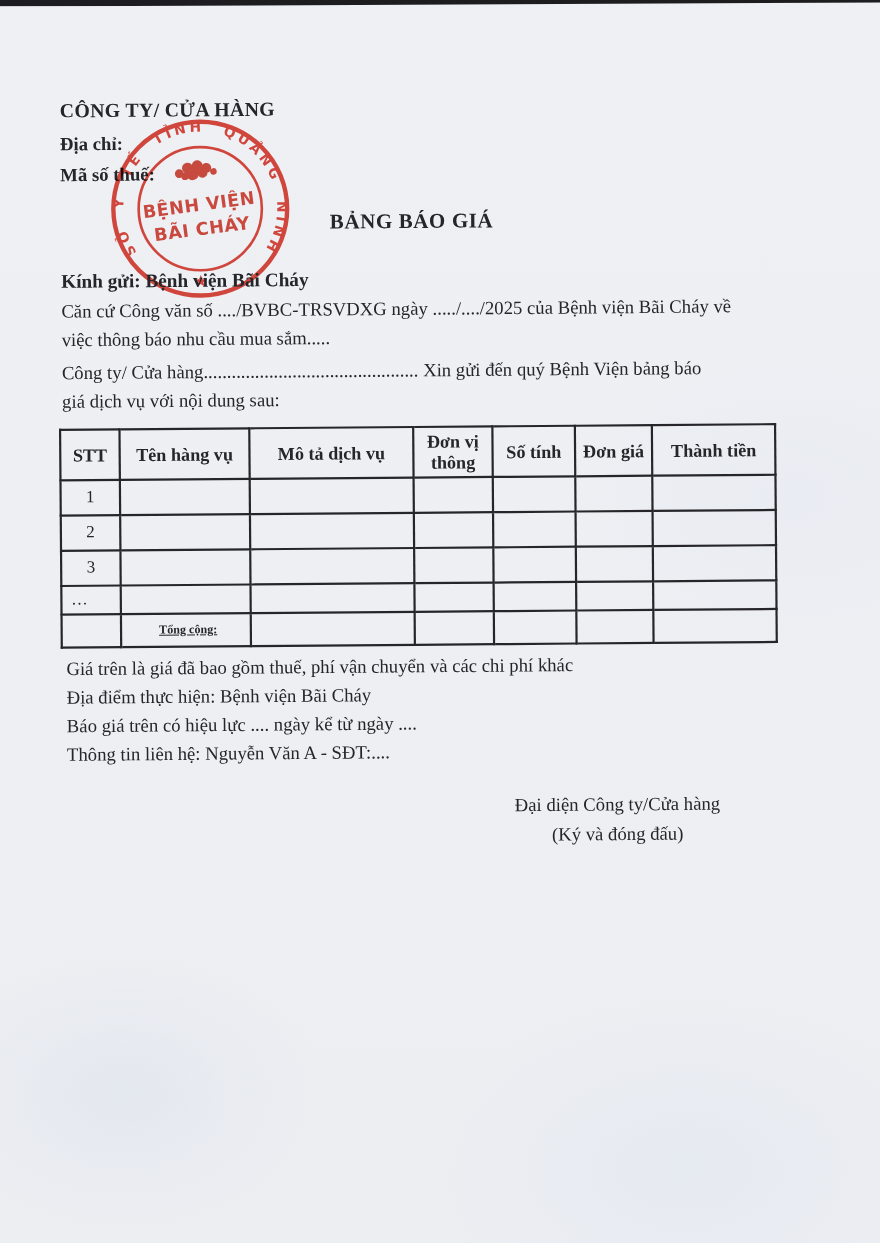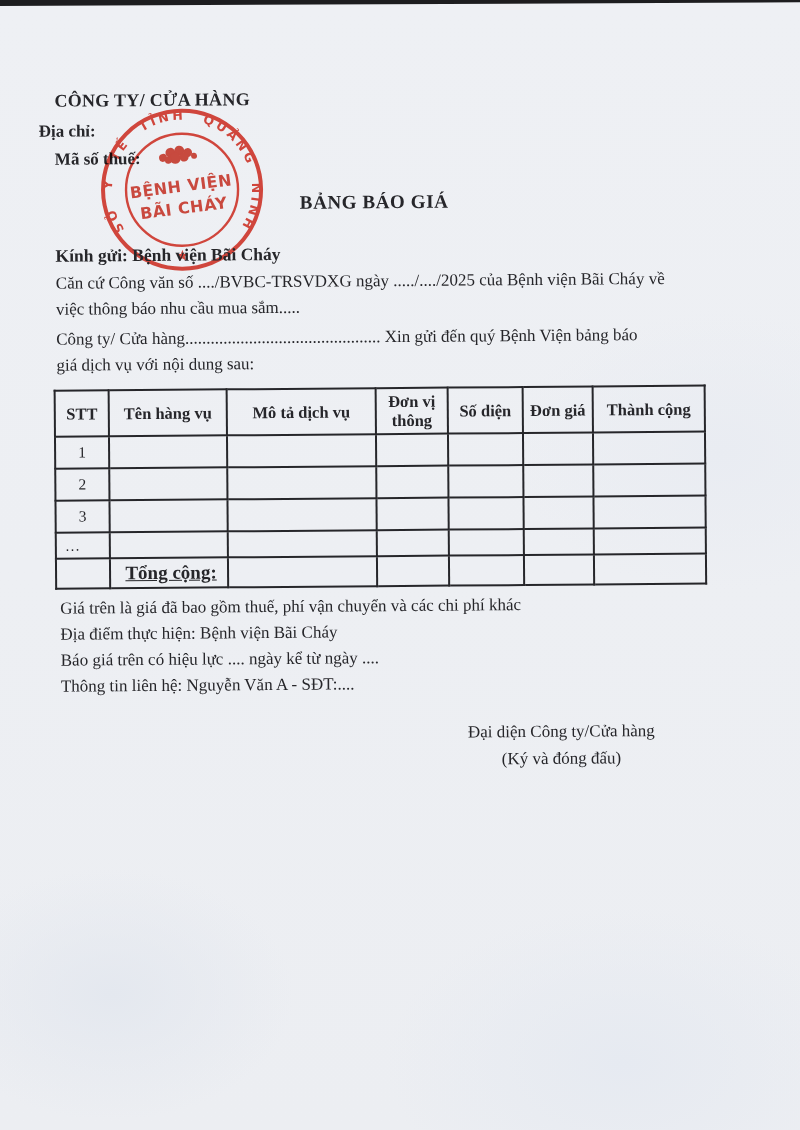--- a/index.html
+++ b/index.html
@@ -13,21 +13,21 @@
       radial-gradient(300px 200px at 90% 40%, #e9ecf2 0%, rgba(233,236,242,0) 70%),
       linear-gradient(#eef0f4,#ecEEF2);
   }
   .scan-bar{
     position:absolute;top:0;left:0;width:800px;height:6px;background:#1d1d1f;
     clip-path:polygon(0 0,100% 0,100% 38%,0 100%);z-index:5;
   }
   #sheet{position:absolute;inset:0;transform:rotate(-0.45deg);transform-origin:50% 50%;}
 
   .co-name{position:absolute;left:58px;top:88px;font-size:18px;font-weight:bold;letter-spacing:.3px;}
-  .co-addr{position:absolute;left:42px;top:119px;font-size:17px;font-weight:bold;}
+  .co-addr{position:absolute;left:58px;top:119px;font-size:17px;font-weight:bold;}
   .co-tax {position:absolute;left:58px;top:147px;font-size:17px;font-weight:bold;}
 
   .stamp{position:absolute;left:99px;top:102px;mix-blend-mode:multiply;opacity:.92;}
   .ring-outer{fill:none;stroke:#cd372c;stroke-width:4;}
   .ring-inner{fill:none;stroke:#cd372c;stroke-width:2.4;}
   .ring-text{fill:#cd372c;font-family:"DejaVu Sans","Liberation Sans",sans-serif;
     font-size:12.5px;font-weight:bold;letter-spacing:3px;word-spacing:9px;}
   .stamp-line{fill:#c63a2e;font-family:"DejaVu Sans","Liberation Sans",sans-serif;
     font-size:16px;font-weight:bold;text-anchor:middle;letter-spacing:.5px;}
   .stamp-star{fill:#cd372c;font-size:15px;text-anchor:middle;font-family:"DejaVu Sans",sans-serif;}
@@ -40,21 +40,21 @@
   .l1{top:271px;} .l2{top:297px;} .l3{top:327px;} .l4{top:353px;}
 
   .quote-table{position:absolute;left:55px;top:387px;width:650px;
     border-collapse:collapse;table-layout:fixed;font-size:16px;}
   .quote-table th,.quote-table td{border:2px solid #26262a;padding:0 4px;text-align:center;vertical-align:middle;}
   .quote-table th{font-weight:bold;font-size:16.5px;line-height:19px;height:44px;}
   .quote-table tr.data td{height:30px;font-size:15.5px;}
   .quote-table tr.dots td{height:24px;font-size:15px;}
   .quote-table tr.dots td:first-child{text-align:left;padding-left:8px;}
   .quote-table tr.total td{height:28px;}
-  .total-label{font-weight:bold;text-decoration:underline;text-align:right;padding-left:8px !important;font-size:19px;}
+  .total-label{font-weight:bold;text-decoration:underline;text-align:right;padding-left:8px !important;font-size:11px;}
 
   .note{position:absolute;left:60px;font-size:17px;white-space:nowrap;}
   .n1{top:596px;} .n2{top:622px;} .n3{top:648px;} .n4{top:674px;}
 
   .signature{position:absolute;left:398px;top:719px;width:324px;text-align:center;
     font-size:17px;line-height:27px;}
 </style>
 </head>
 <body>
 
@@ -108,23 +108,23 @@
         <col style="width:75px">
         <col style="width:70px">
         <col style="width:112px">
     </colgroup>
     <thead>
       <tr>
         <th>STT</th>
         <th>Tên hàng vụ</th>
         <th>Mô tả dịch vụ</th>
         <th>Đơn vị thông</th>
-        <th>Số diện</th>
+        <th>Số tính</th>
         <th>Đơn giá</th>
-        <th>Thành cộng</th>
+        <th>Thành tiền</th>
       </tr>
     </thead>
     <tbody>
       <tr class="data">
         <td>1</td>
         <td></td>
         <td></td>
         <td></td>
         <td></td>
         <td></td>

